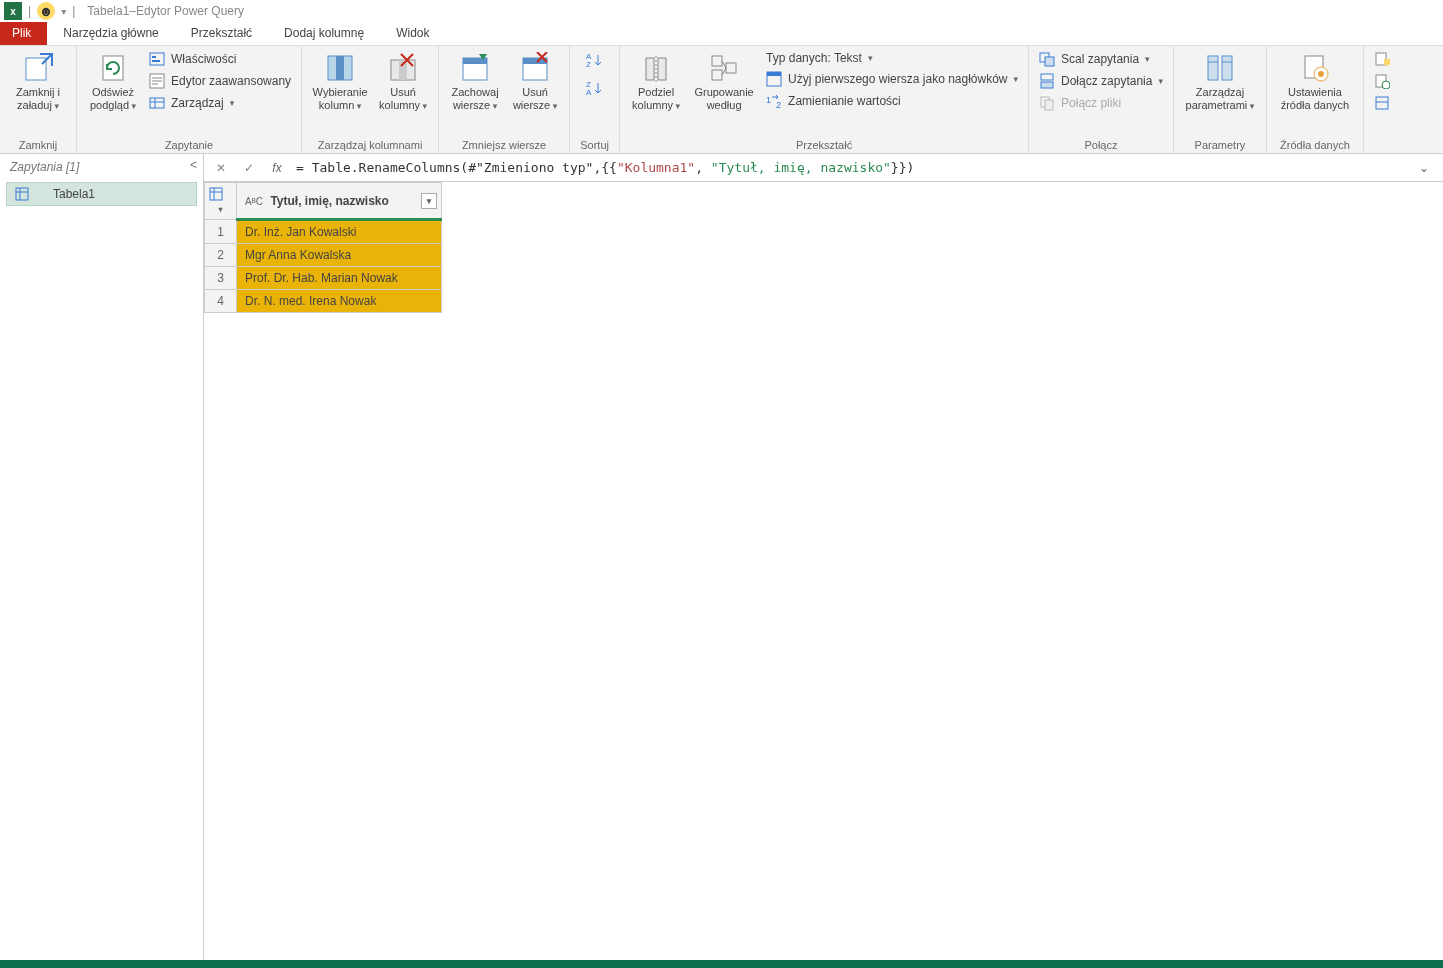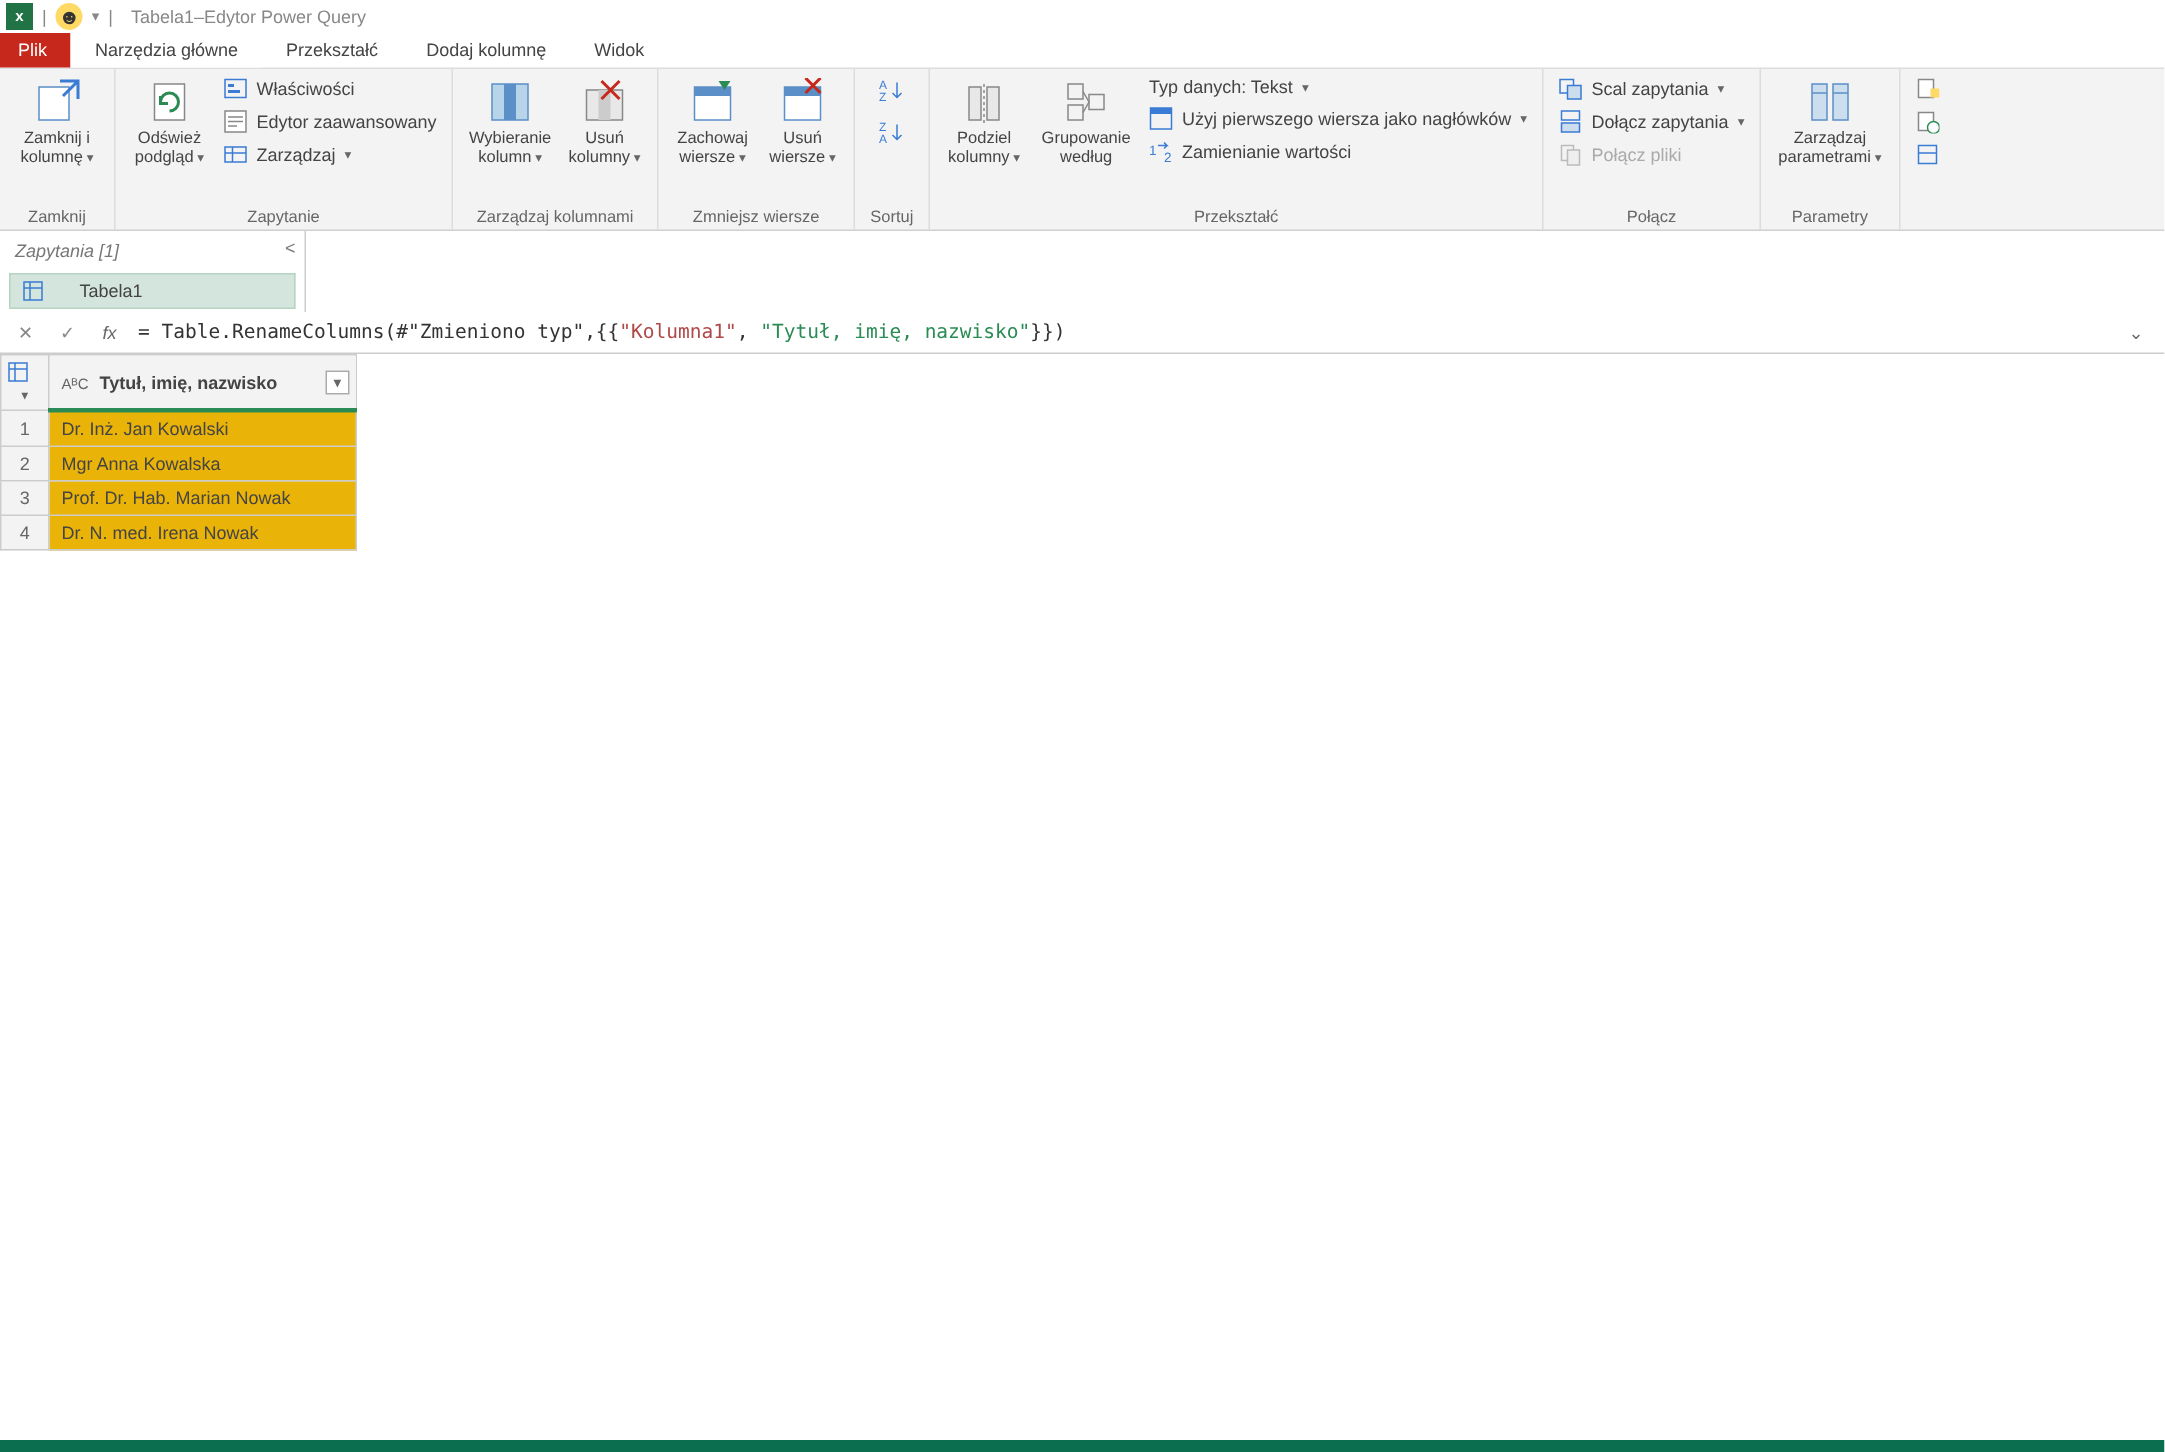--- a/index.html
+++ b/index.html
@@ -20,21 +20,21 @@
   .group .glabel { text-align:center; font-size:11px; color:#666; padding-top:2px;}
   .bigbtn { display:flex; flex-direction:column; align-items:center; justify-content:flex-start; width:60px; padding:2px 2px; text-align:center;}
   .bigbtn .ico { width:32px; height:32px; margin-bottom:2px; display:flex; align-items:center; justify-content:center;}
   .bigbtn .lbl { font-size:11px; line-height:13px; }
   .smallcol { display:flex; flex-direction:column; gap:4px; }
   .smallbtn { display:flex; align-items:center; gap:6px; font-size:12px; padding:1px 2px; white-space:nowrap;}
   .smallbtn .ico { width:16px; height:16px; display:flex; align-items:center; justify-content:center;}
   .dd:after { content:" ▾"; font-size:9px; color:#666;}
   .sortcol { display:flex; flex-direction:column; gap:8px; align-items:center; justify-content:center;}
   .sortbtn { width:20px; height:20px; display:flex; align-items:center; justify-content:center; border:1px solid transparent;}
-  .body { position:absolute; top:154px; bottom:8px; left:0; right:0; display:flex;flex-direction:column;}
+  .body { position:absolute; top:154px; bottom:8px; left:0; right:0; display:flex;}
   .sidebar { width:204px; border-right:1px solid #ccc; background:#fff; position:relative;}
   .sidebar .hdr { padding:6px 10px; font-style:italic; color:#777; display:flex; justify-content:space-between; align-items:center;}
   .sidebar .collapse { position:absolute; top:4px; right:6px; color:#777; font-size:12px;}
   .query-item { margin:2px 6px; padding:4px 8px; display:flex; align-items:center; gap:24px; background:#d3e5dc; border:1px solid #b6d4c4;}
   .query-item .qico { width:14px; height:14px; }
   .main { flex:1; display:flex; flex-direction:column; background:#fff;}
   .formulabar { height:28px; border-bottom:1px solid #ccc; display:flex; align-items:center; padding:0 8px; gap:10px;}
   .fbtn { width:18px; height:18px; display:flex; align-items:center; justify-content:center; color:#888;}
   .fx { font-style:italic; color:#666;}
   .formula { flex:1; font-family: Consolas, monospace; font-size:13px; color:#333; white-space:pre;}
@@ -80,21 +80,21 @@
   <div class="group">
     <div class="controls">
       <div class="bigbtn">
         <div class="ico">
           <svg width="32" height="32">
               <rect x="4" y="6" width="20" height="22" fill="#fff" stroke="#5b8fc7"></rect>
               <path d="M18 2 L30 2 L30 14 M30 2 L20 12" stroke="#3a7bd5" fill="none" stroke-width="2"></path>
             </svg>
         </div>
         <div class="lbl dd" style="white-space:pre-line">Zamknij i
-kolumnę</div>
+załaduj</div>
       </div>
     </div>
     <div class="glabel">Zamknij</div>
   </div>
 
   <div class="group">
     <div class="controls">
       <div class="bigbtn" style="width:56px;">
         <div class="ico">
           <svg width="32" height="32">
@@ -317,20 +317,36 @@
               <line x1="18" y1="10" x2="28" y2="10" stroke="#5b8fc7"></line>
             </svg>
         </div>
         <div class="lbl dd" style="white-space:pre-line">Zarządzaj
 parametrami</div>
       </div>
     </div>
     <div class="glabel">Parametry</div>
   </div>
 
+  <div class="group">
+    <div class="controls">
+      <div class="bigbtn" style="width:80px;">
+        <div class="ico">
+          <svg width="32" height="32">
+              <rect x="6" y="4" width="18" height="22" fill="#fff" stroke="#888"></rect>
+              <circle cx="22" cy="22" r="7" fill="#fff" stroke="#e8a33d"></circle>
+              <circle cx="22" cy="22" r="3" fill="#e8a33d"></circle>
+            </svg>
+        </div>
+        <div class="lbl" style="white-space:pre-line">Ustawienia
+źródła danych</div>
+      </div>
+    </div>
+    <div class="glabel">Źródła danych</div>
+  </div>
 
   <div class="group" style="border-right:none;">
     <div class="controls">
       <div class="smallcol">
         <div class="smallbtn">
           <span class="ico">
               <svg width="16" height="16">
                 <rect x="2" y="2" width="10" height="12" fill="#fff" stroke="#888"></rect>
                 <rect x="10" y="8" width="6" height="6" fill="#ffd966"></rect>
               </svg>

